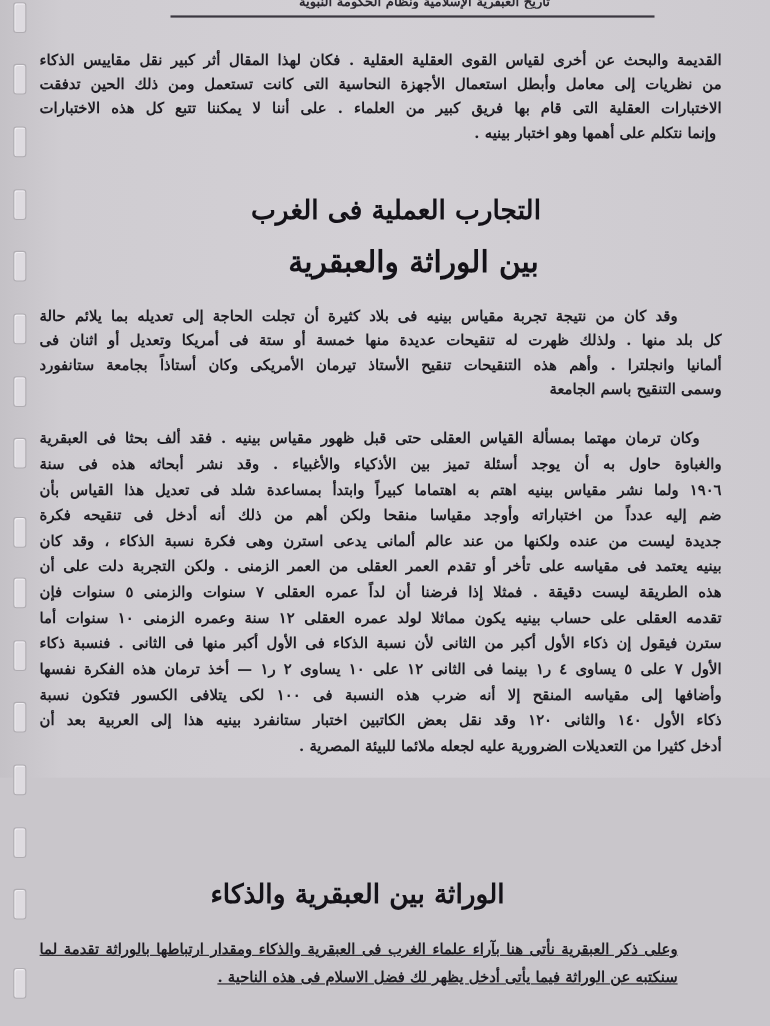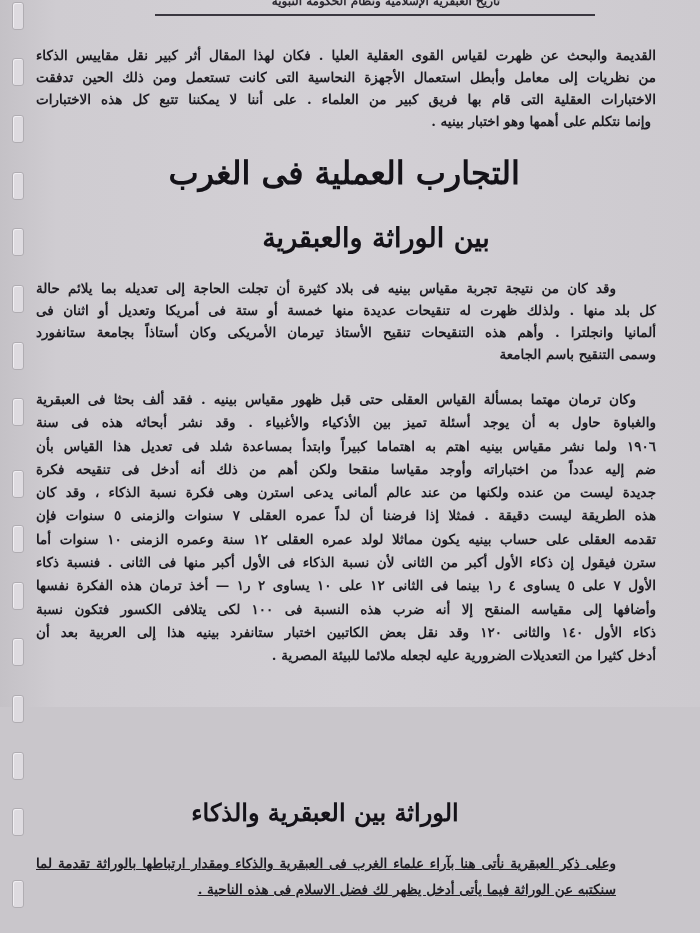--- a/index.html
+++ b/index.html
@@ -80,21 +80,21 @@
       text-align-last: right;
     }
     .section-title {
       position: absolute;
       direction: rtl;
       text-align: center;
       font-weight: bold;
       color: #141218;
       white-space: nowrap;
     }
-    .t1 { top: 154px; left: 200px; width: 320px; font-size: 32px; }
+    .t1 { top: 176px; left: 200px; width: 320px; font-size: 24px; }
     .t2 { top: 222px; left: 236px; width: 280px; font-size: 27px; }
     .t3 { top: 798px; left: 160px; width: 330px; font-size: 24px; letter-spacing: 2px; }
   </style>
 </head>
 <body>
 
 <div class="page">
 
   <div class="binding-holes">
     <div class="hole" style="top:2px"></div>
@@ -112,21 +112,21 @@
     <div class="hole" style="top:695px"></div>
     <div class="hole" style="top:752px"></div>
     <div class="hole" style="top:808px"></div>
     <div class="hole" style="top:880px"></div>
   </div>
 
   <div class="running-header">تاريخ العبقرية الإسلامية ونظام الحكومة النبوية</div>
   <div class="header-rule"></div>
 
   <div class="text-block" style="top:44px; width:620px;">
-    <span class="line">القديمة والبحث عن ظهرت لقياس القوى العقلية العليا . فكان لهذا المقال أثر كبير نقل مقاييس الذكاء</span>
+    <span class="line">القديمة والبحث عن أخرى لقياس القوى العقلية العقلية . فكان لهذا المقال أثر كبير نقل مقاييس الذكاء</span>
     <span class="line">من نظريات إلى معامل وأبطل استعمال الأجهزة النحاسية التى كانت تستعمل ومن ذلك الحين تدفقت</span>
     <span class="line">الاختبارات العقلية التى قام بها فريق كبير من العلماء . على أننا لا يمكننا تتبع كل هذه الاختبارات</span>
     <span class="line last" style="padding-right:5px">وإنما نتكلم على أهمها وهو اختبار بينيه .</span>
   </div>
 
   <div class="section-title t1">التجارب العملية فى الغرب</div>
   <div class="section-title t2">بين الوراثة والعبقرية</div>
 
   <div class="text-block" style="top:277px; width:620px;">
     <span class="line" style="padding-right:40px">وقد كان من نتيجة تجربة مقياس بينيه فى بلاد كثيرة أن تجلت الحاجة إلى تعديله بما يلائم حالة</span>
@@ -134,20 +134,21 @@
     <span class="line">ألمانيا وانجلترا . وأهم هذه التنقيحات تنقيح الأستاذ تيرمان الأمريكى وكان أستاذاً بجامعة ستانفورد</span>
     <span class="line last">وسمى التنقيح باسم الجامعة</span>
   </div>
 
   <div class="text-block" style="top:388px; width:620px; line-height:23.3px;">
     <span class="line" style="padding-right:20px">وكان ترمان مهتما بمسألة القياس العقلى حتى قبل ظهور مقياس بينيه . فقد ألف بحثا فى العبقرية</span>
     <span class="line">والغباوة حاول به أن يوجد أسئلة تميز بين الأذكياء والأغبياء . وقد نشر أبحاثه هذه فى سنة</span>
     <span class="line">١٩٠٦ ولما نشر مقياس بينيه اهتم به اهتماما كبيراً وابتدأ بمساعدة شلد فى تعديل هذا القياس بأن</span>
     <span class="line">ضم إليه عدداً من اختباراته وأوجد مقياسا منقحا ولكن أهم من ذلك أنه أدخل فى تنقيحه فكرة</span>
     <span class="line">جديدة ليست من عنده ولكنها من عند عالم ألمانى يدعى استرن وهى فكرة نسبة الذكاء ، وقد كان</span>
+    <span class="line">بينيه يعتمد فى مقياسه على تأخر أو تقدم العمر العقلى من العمر الزمنى . ولكن التجربة دلت على أن</span>
     <span class="line">هذه الطريقة ليست دقيقة . فمثلا إذا فرضنا أن لداً عمره العقلى ٧ سنوات والزمنى ٥ سنوات فإن</span>
     <span class="line">تقدمه العقلى على حساب بينيه يكون مماثلا لولد عمره العقلى ١٢ سنة وعمره الزمنى ١٠ سنوات أما</span>
     <span class="line">سترن فيقول إن ذكاء الأول أكبر من الثانى لأن نسبة الذكاء فى الأول أكبر منها فى الثانى . فنسبة ذكاء</span>
     <span class="line">الأول ٧ على ٥ يساوى ٤ ر١ بينما فى الثانى ١٢ على ١٠ يساوى ٢ ر١ — أخذ ترمان هذه الفكرة نفسها</span>
     <span class="line">وأضافها إلى مقياسه المنقح إلا أنه ضرب هذه النسبة فى ١٠٠ لكى يتلافى الكسور فتكون نسبة</span>
     <span class="line">ذكاء الأول ١٤٠ والثانى ١٢٠ وقد نقل بعض الكاتبين اختبار ستانفرد بينيه هذا إلى العربية بعد أن</span>
     <span class="line last">أدخل كثيرا من التعديلات الضرورية عليه لجعله ملائما للبيئة المصرية .</span>
   </div>
 
   <div class="section-title t3">الوراثة بين العبقرية والذكاء</div>

